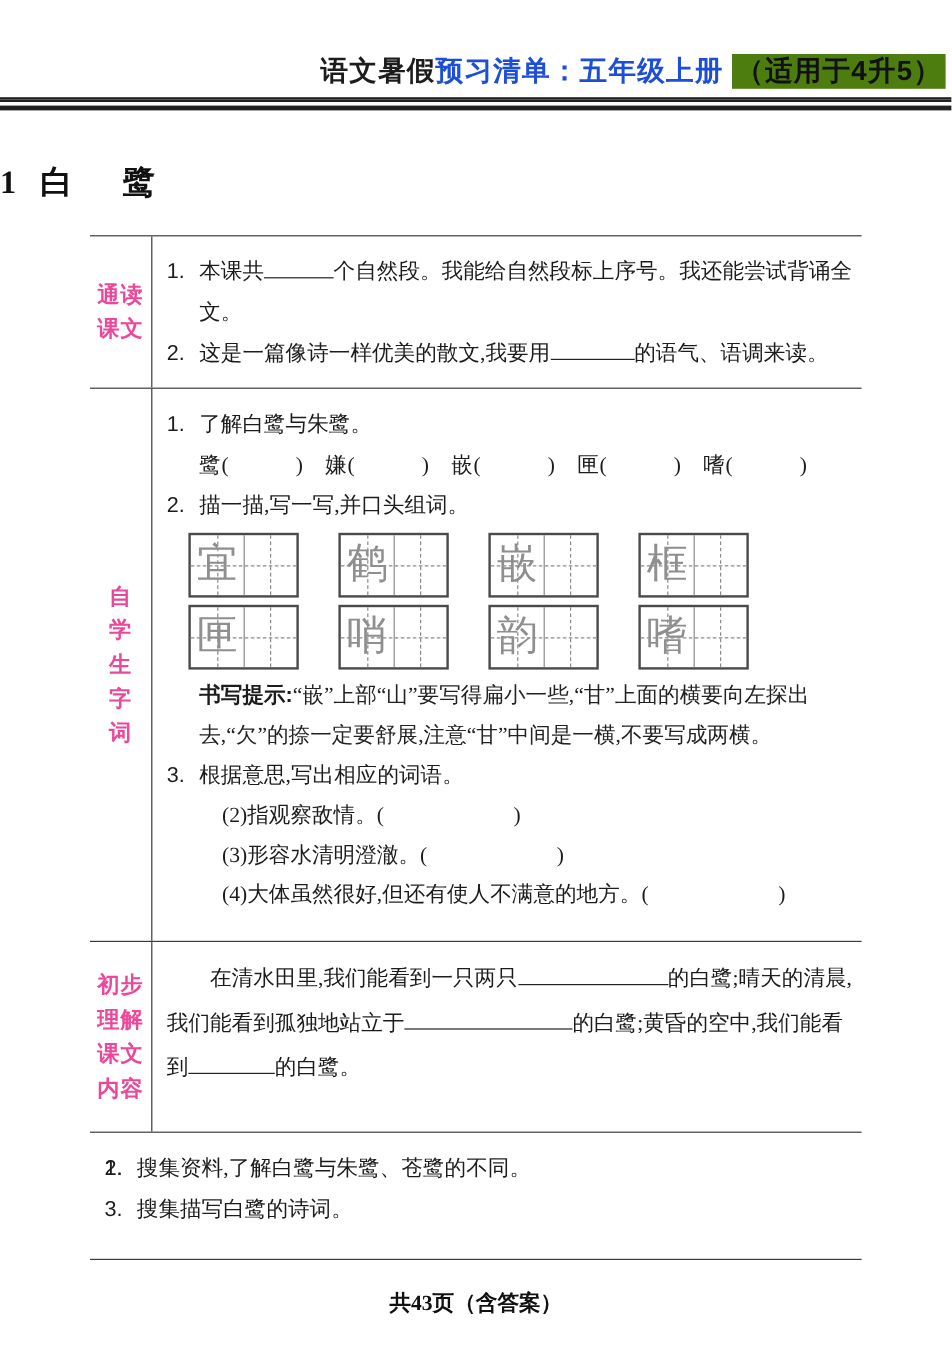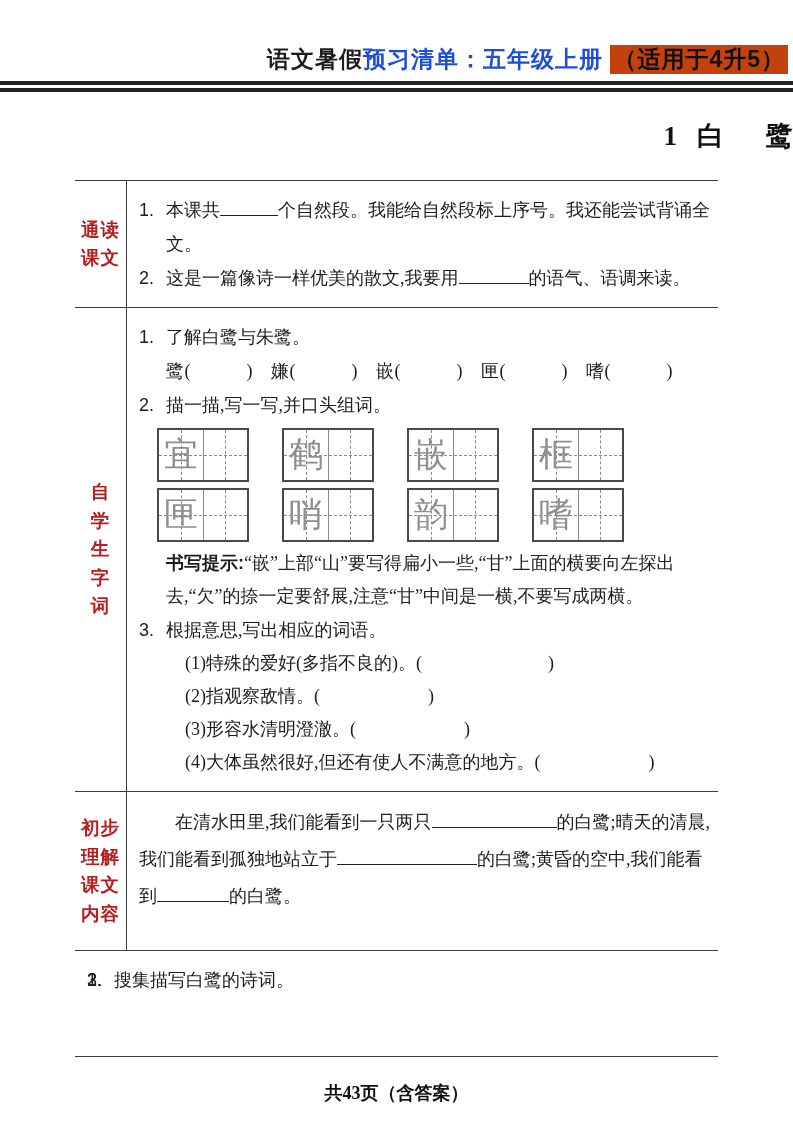--- a/index.html
+++ b/index.html
@@ -9,35 +9,35 @@
     background:#ffffff; color:#1c1c1c; overflow:hidden;
     font-family:"Liberation Serif","DejaVu Serif",serif;
   }
   
   .header {
     padding:44px 5px 6px 0; text-align:right;
     font-family:"Liberation Sans","DejaVu Sans",sans-serif;
     font-weight:bold; font-size:23px; letter-spacing:1px; white-space:nowrap;
   }
   .hdr-red { color:#1d4ed8; }
-  .hdr-badge { background:#c2410c; padding:1px 3px 2px 3px; color:#111; }
+  .hdr-badge { background:#4d7c0f; padding:1px 3px 2px 3px; color:#111; }
   .rule { height:2px; border-top:2px solid #222; border-bottom:2px solid #222; margin:0 0 3px 0; }
   
-  .title { text-align:right; margin-top:26px; font-weight:bold; font-size:27px; color:#111; }
+  .title { text-align:left; margin-top:42px; font-weight:bold; font-size:27px; color:#111; }
   .title .t-num { margin-right:20px; }
   .title .t-c1 { margin-right:42px; }
   
   .wtable { margin:26px 75px 0 75px; border-top:1.5px solid #3c3c3c; border-bottom:1.5px solid #3c3c3c; }
   .wrow { display:flex; align-items:stretch; }
   .wrow + .wrow { border-top:1.5px solid #3c3c3c; }
   .label-cell {
     width:52px; flex:0 0 52px; border-right:1.5px solid #3c3c3c;
     display:flex; flex-direction:column; justify-content:center; align-items:center;
     font-family:"Liberation Sans","DejaVu Sans",sans-serif;
-    font-weight:bold; font-size:18.5px; line-height:1; color:#b91c1c; padding:10px 0;
+    font-weight:bold; font-size:18.5px; line-height:1; color:#ec4899; padding:10px 0;
   }
   .label-cell .lline { margin:5px 0; letter-spacing:1px; white-space:nowrap; }
   .content-cell { flex:1 1 auto; padding:12px 6px 12px 12px; font-size:18px; line-height:34px; }
   .item { position:relative; padding-left:27px; }
   .item .num {
     position:absolute; left:0; top:0;
     font-family:"Liberation Sans","DejaVu Sans",sans-serif; font-weight:bold; 
     font-weight:normal;
   }
   .blank { display:inline-block; border-bottom:1.5px solid #222; height:16px; vertical-align:baseline; }
@@ -183,21 +183,20 @@
               <i class="vdash r"></i>
             </div>
         </div>
 
         <div class="tip">
           <span class="tip-label">书写提示:</span><span class="tip-text">“嵌”上部“山”要写得扁小一些,“甘”上面的横要向左探出去,“欠”的捺一定要舒展,注意“甘”中间是一横,不要写成两横。</span>
         </div>
 
         <div class="item">
           <span class="num">3.</span><span>根据意思,写出相应的词语。</span>
-          <div class="sub"><span>(1)特殊的爱好(多指不良的)。</span><span>(　　　　　　　)</span></div>
           <div class="sub"><span>(2)指观察敌情。</span><span>(　　　　　　)</span></div>
           <div class="sub"><span>(3)形容水清明澄澈。</span><span>(　　　　　　)</span></div>
           <div class="sub"><span>(4)大体虽然很好,但还有使人不满意的地方。</span><span>(　　　　　　)</span></div>
         </div>
 
       </div>
     </div>
 
     <div class="wrow" style="min-height:159px;justify-content:space-between;">
       <div class="label-cell">
@@ -212,21 +211,21 @@
         </div>
       </div>
     </div>
 
     <div class="wrow" style="min-height:106px;">
       <div class="content-cell">
         <div class="item">
           <span class="num">1.</span>
         </div>
         <div class="item">
-          <span class="num">2.</span>
+          <span class="num">2.</span><span>搜集资料,了解白鹭与朱鹭、苍鹭的不同。</span>
         </div>
         <div class="item">
           <span class="num">3.</span><span>搜集描写白鹭的诗词。</span>
         </div>
       </div>
     </div>
 
   </div>
 
   <div class="footer">共43页（含答案）</div>

